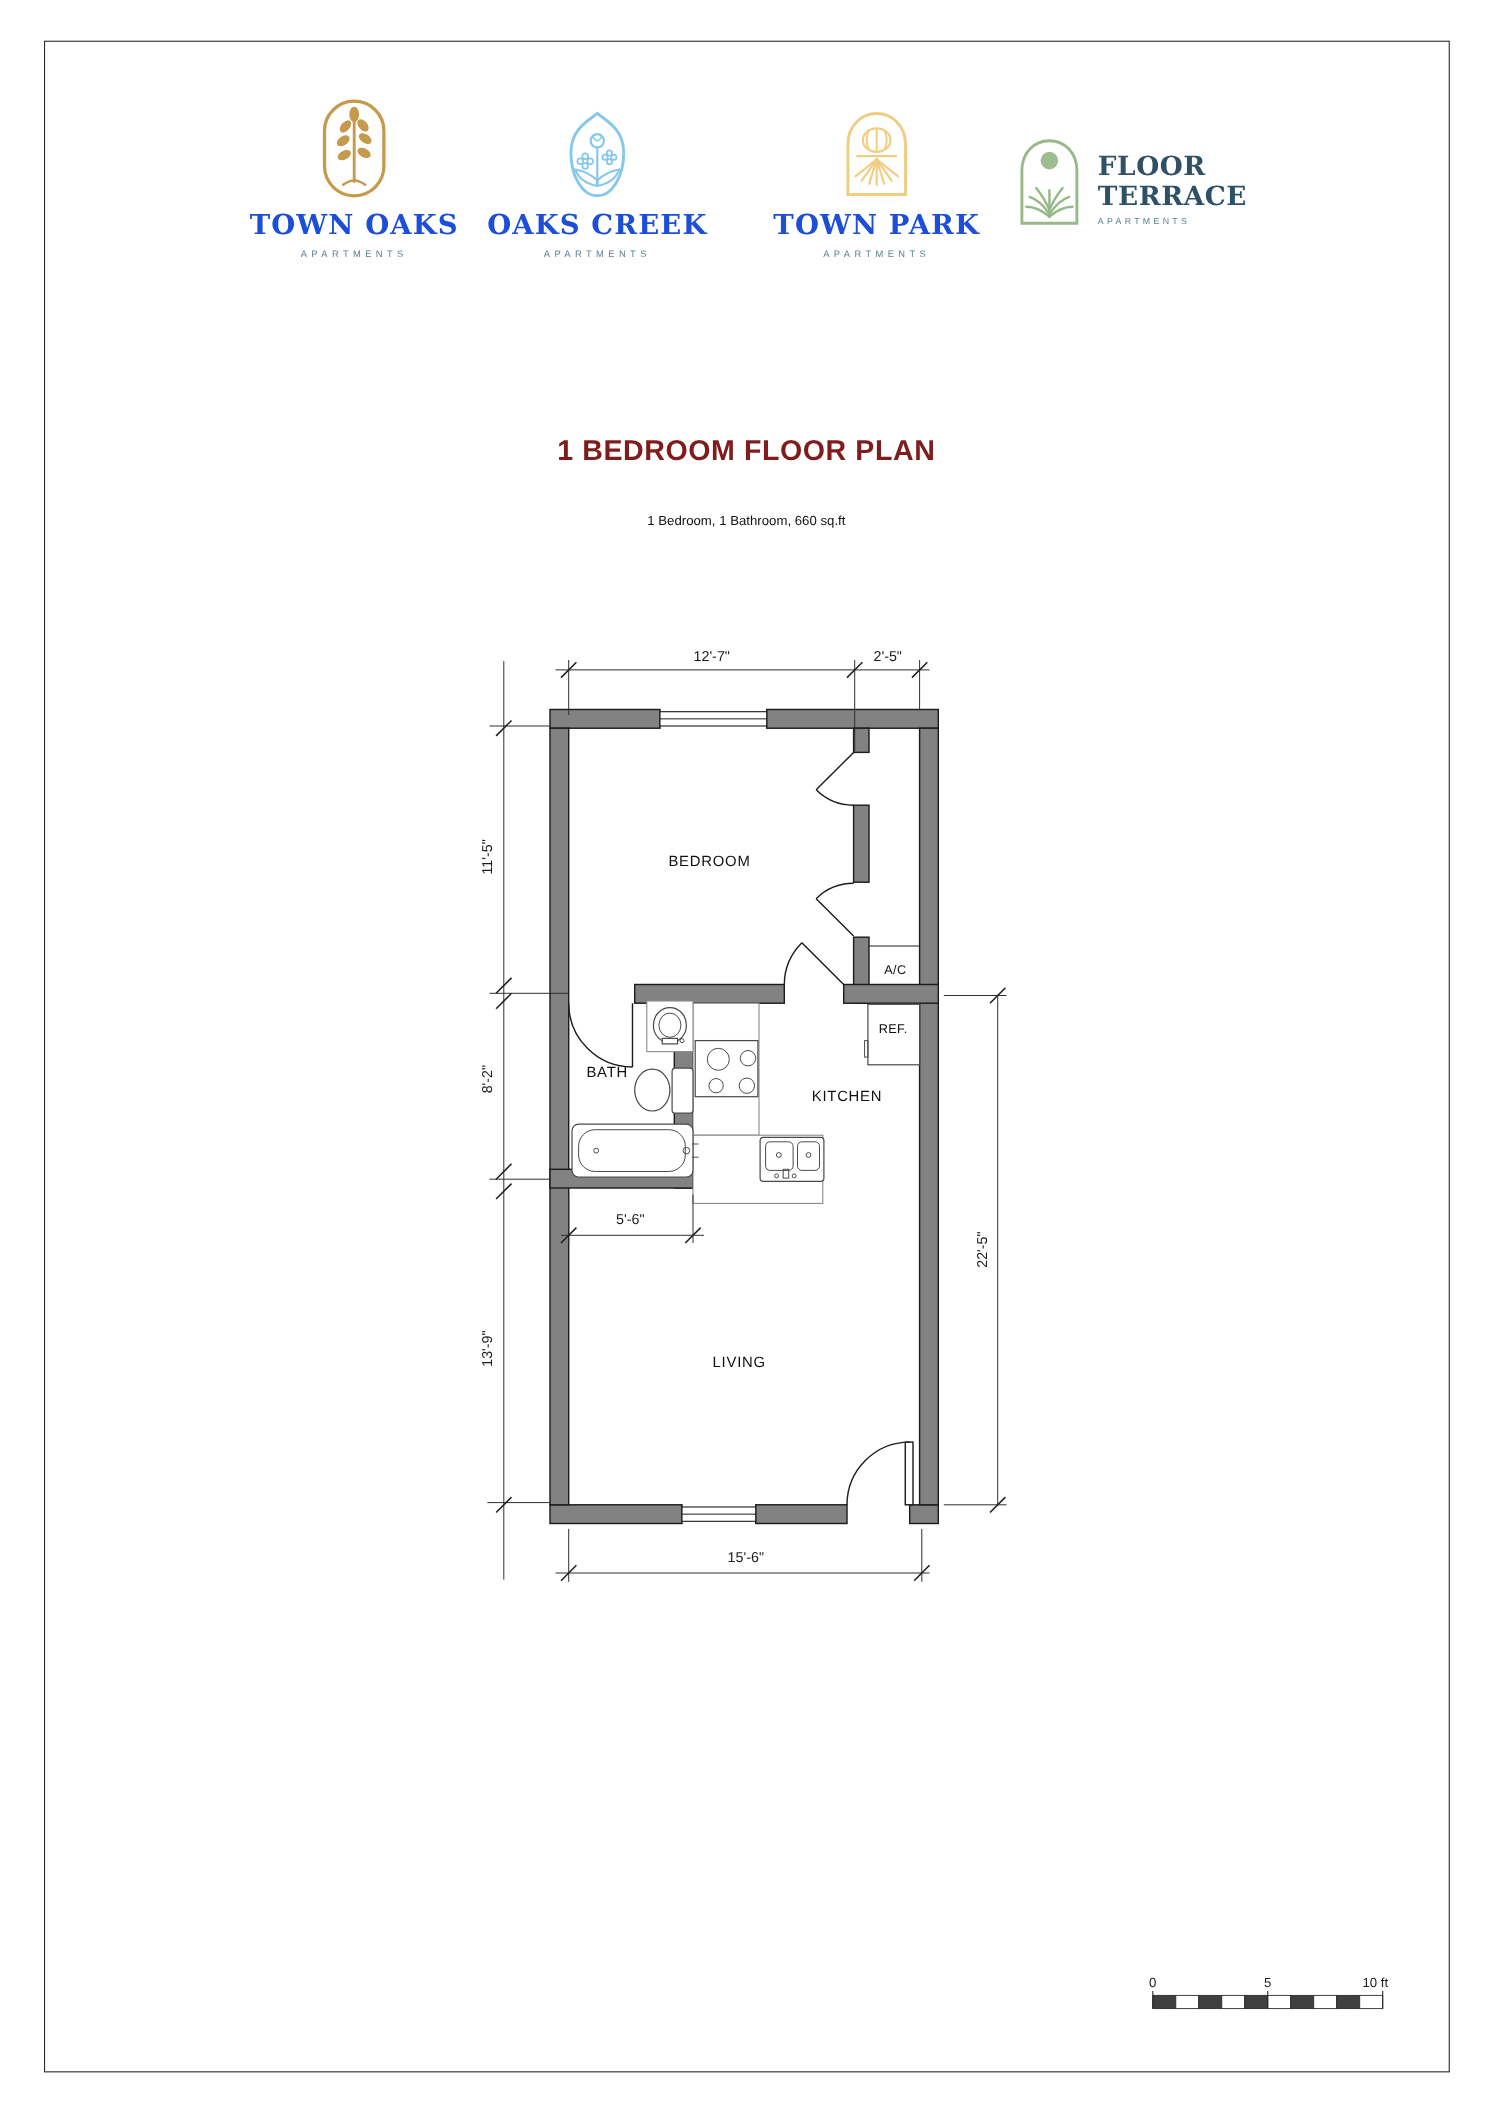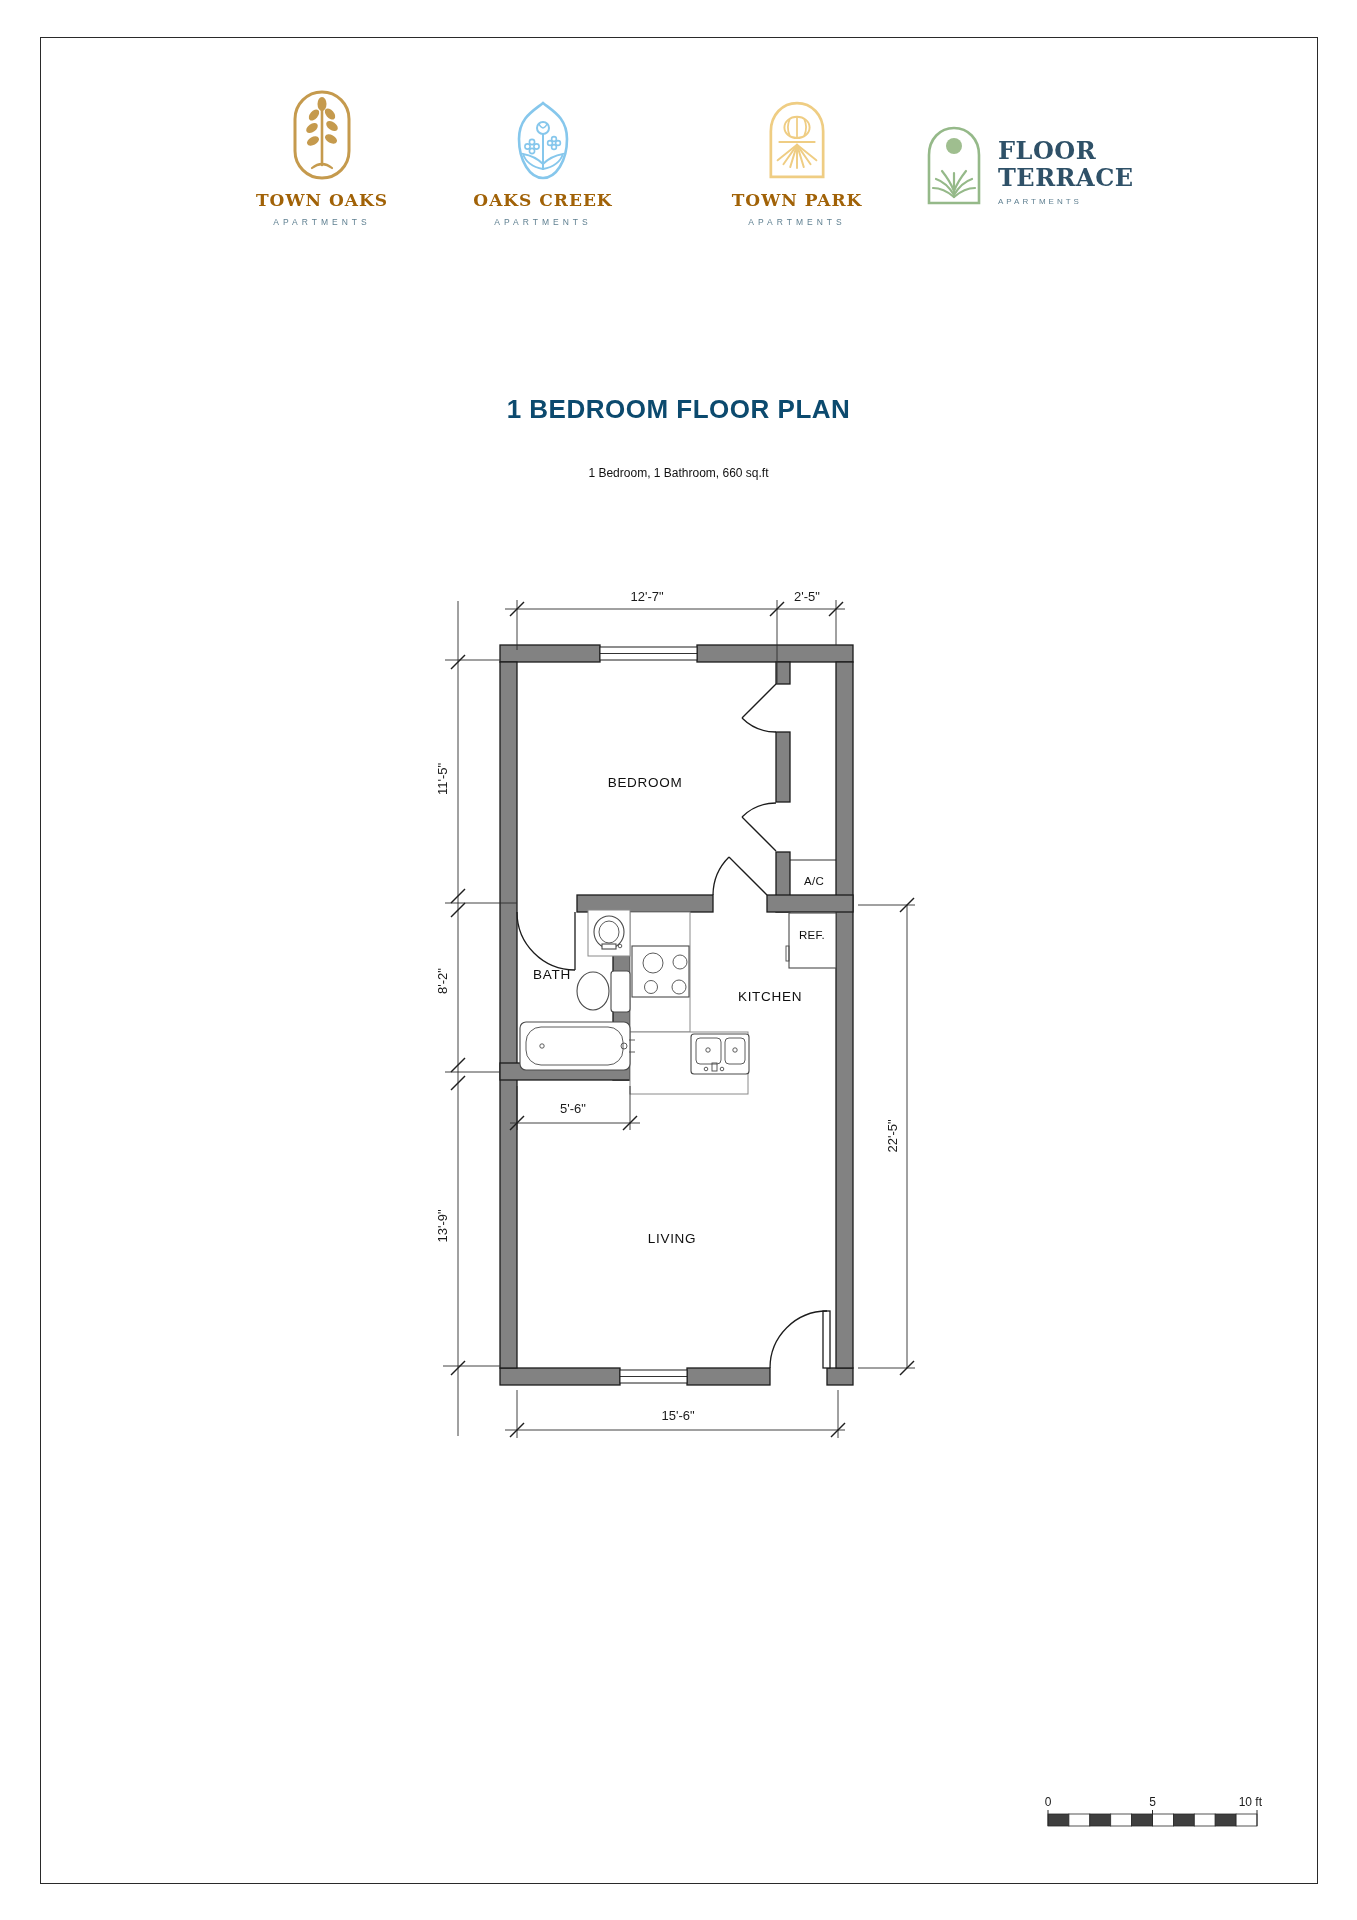--- a/index.html
+++ b/index.html
@@ -5,31 +5,31 @@
   html,body{margin:0;padding:0;background:#ffffff;}
   .page{position:relative;width:1357px;height:1920px;background:#fff;overflow:hidden;
         font-family:"Liberation Sans",sans-serif;}
   .page-border{position:absolute;left:40px;top:37px;width:1276px;height:1845px;
         border:1px solid #2a2a2a;}
 
   
   .brand{position:absolute;top:85px;width:220px;text-align:center;}
   .brand-icon-wrap{height:96px;display:flex;align-items:flex-end;justify-content:center;}
   .brand-name{margin-top:9px;font-family:"DejaVu Serif",serif;font-weight:bold;
-        font-size:17px;letter-spacing:1px;color:#a16207;white-space:nowrap;}
+        font-size:25px;letter-spacing:1px;color:#1d4ed8;white-space:nowrap;}
   .brand-sub{margin-top:7px;font-size:8.5px;letter-spacing:4px;color:#5e7f90;}
   .brand-terrace{position:absolute;left:925px;top:125px;display:flex;gap:15px;align-items:flex-start;}
   .tt-text{padding-top:12px;text-align:left;}
   .tt-line{font-family:"DejaVu Serif",serif;font-weight:bold;font-size:24px;
         letter-spacing:0.5px;color:#2f5168;line-height:27px;}
   .tt-sub{margin-top:6px;font-size:8px;letter-spacing:3px;color:#5e7f90;}
 
   
   .fp-title{position:absolute;top:394px;left:0;right:0;text-align:center;
-        font-weight:bold;font-size:26px;letter-spacing:0.5px;color:#0c4a6e;}
+        font-weight:bold;font-size:26px;letter-spacing:0.5px;color:#7f1d1d;}
   .fp-sub{position:absolute;top:466px;left:0;right:0;text-align:center;
         font-size:12px;color:#111;}
 
   
   .plan-svg{position:absolute;left:420px;top:575px;}
   .scale-svg{position:absolute;left:1020px;top:1770px;}
 
   .wall{fill:#828282;stroke:#1c1c1c;stroke-width:1.3;}
   .win{fill:#ffffff;stroke:#1c1c1c;stroke-width:1;}
   .thin{stroke:#1c1c1c;stroke-width:0.9;fill:none;}

